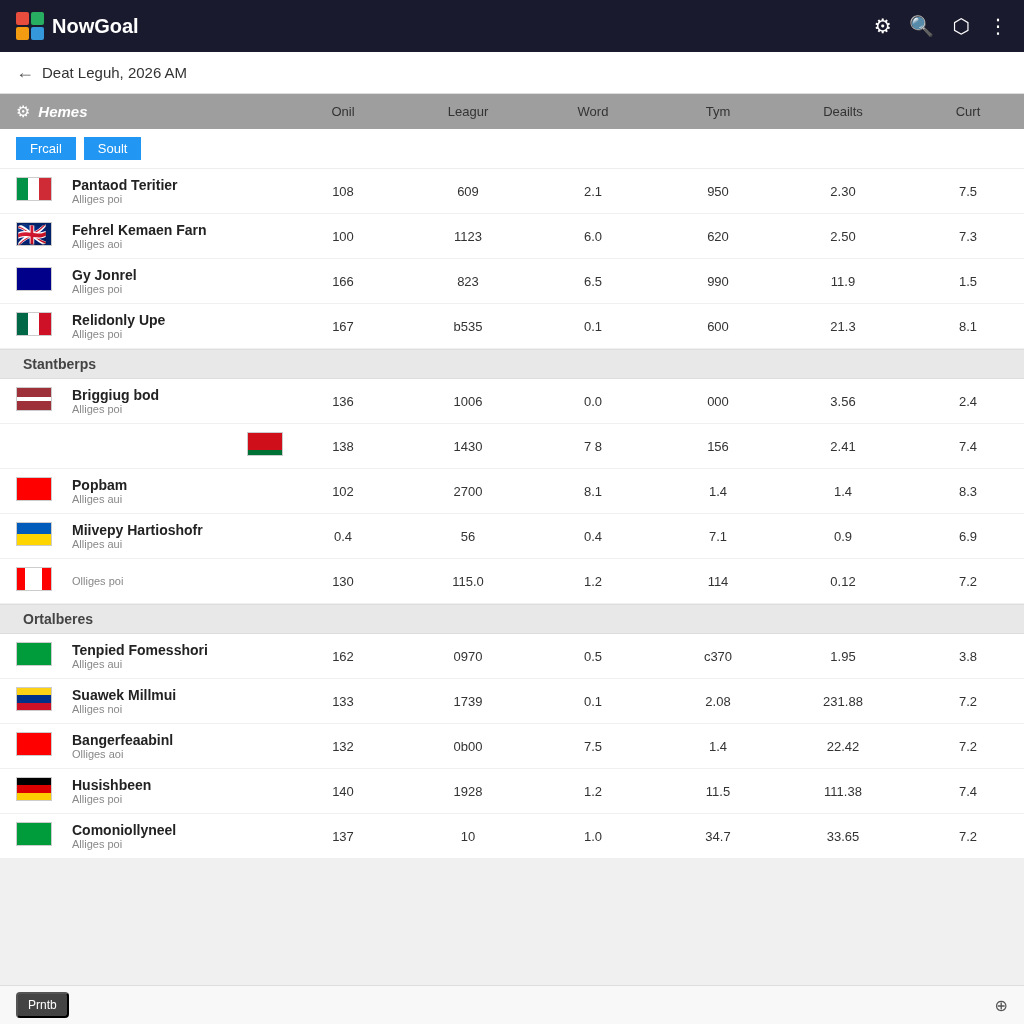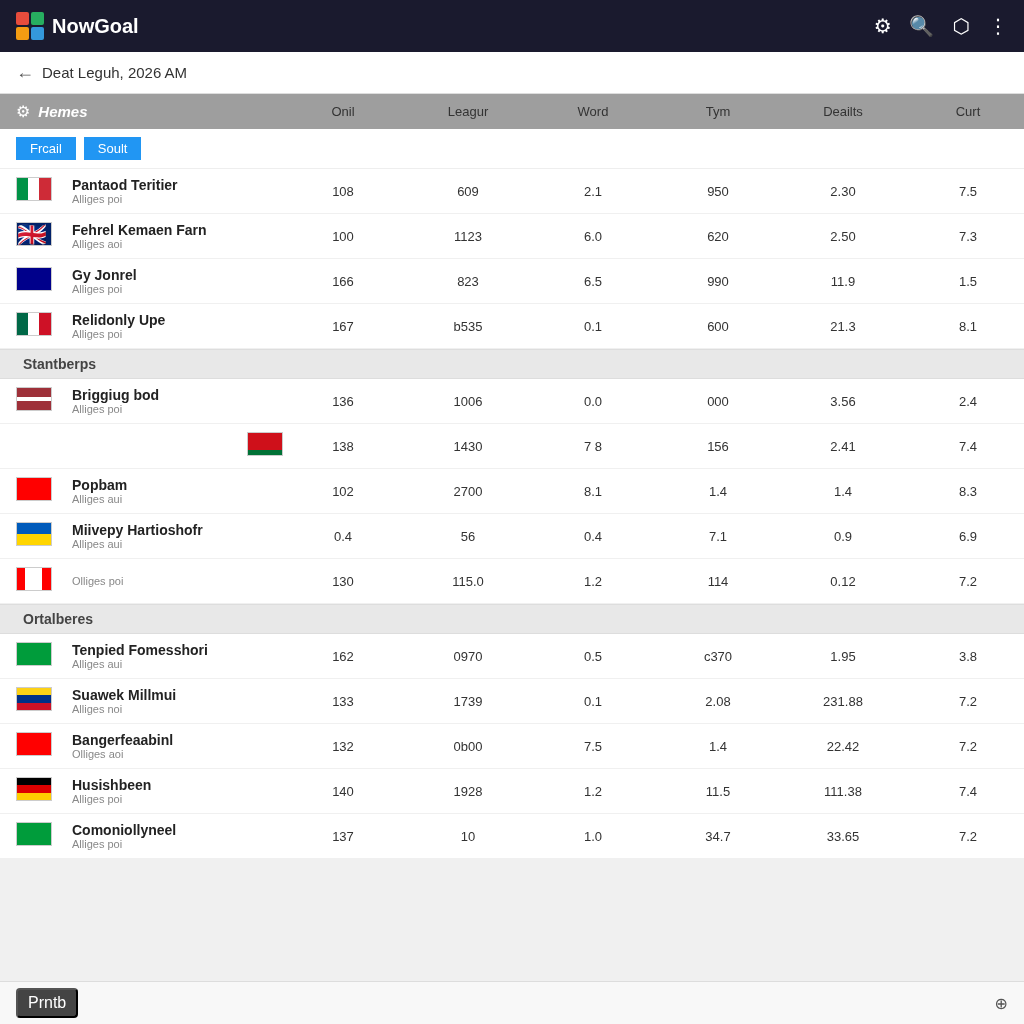--- a/index.html
+++ b/index.html
@@ -146,21 +146,21 @@
       background: #f8f8f8;
       border-top: 1px solid #ddd;
       padding: 6px 16px;
       display: flex;
       align-items: center;
       justify-content: space-between;
     }
     .promo-btn {
       background: #444;
       color: white;
-      font-size: 16px;
+      font-size: 12px;
       padding: 4px 10px;
       border-radius: 4px;
       cursor: pointer;
     }
     .scroll-icon { color: #555; font-size: 16px; }
   </style>
 </head>
 <body>
 
 <div class="top-bar">

